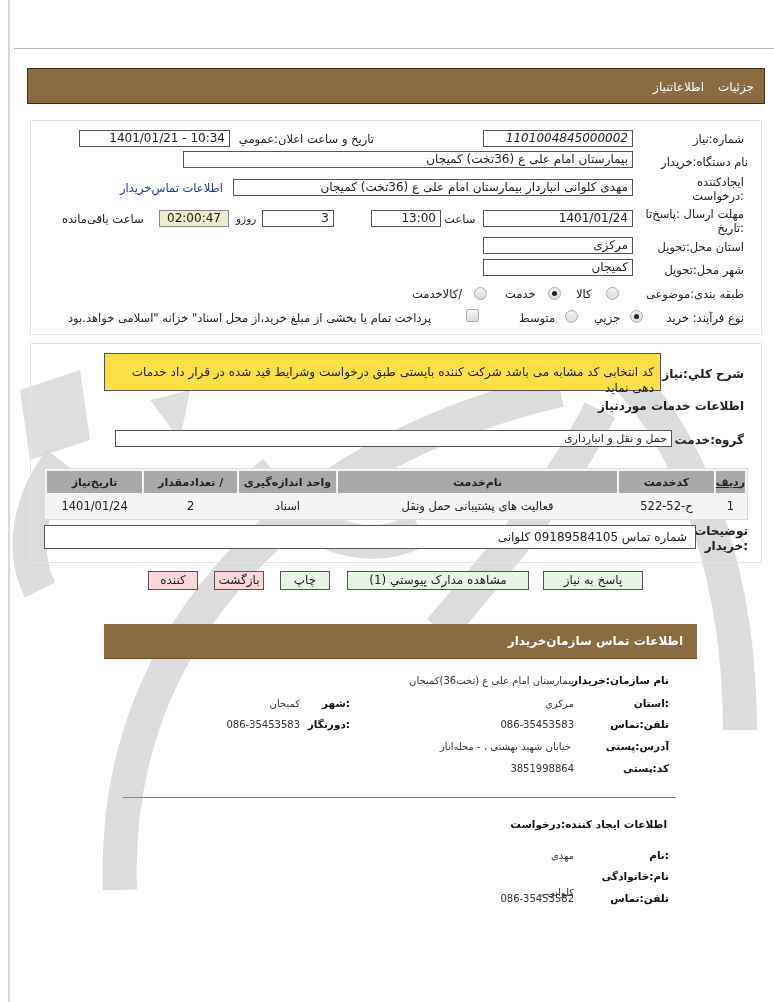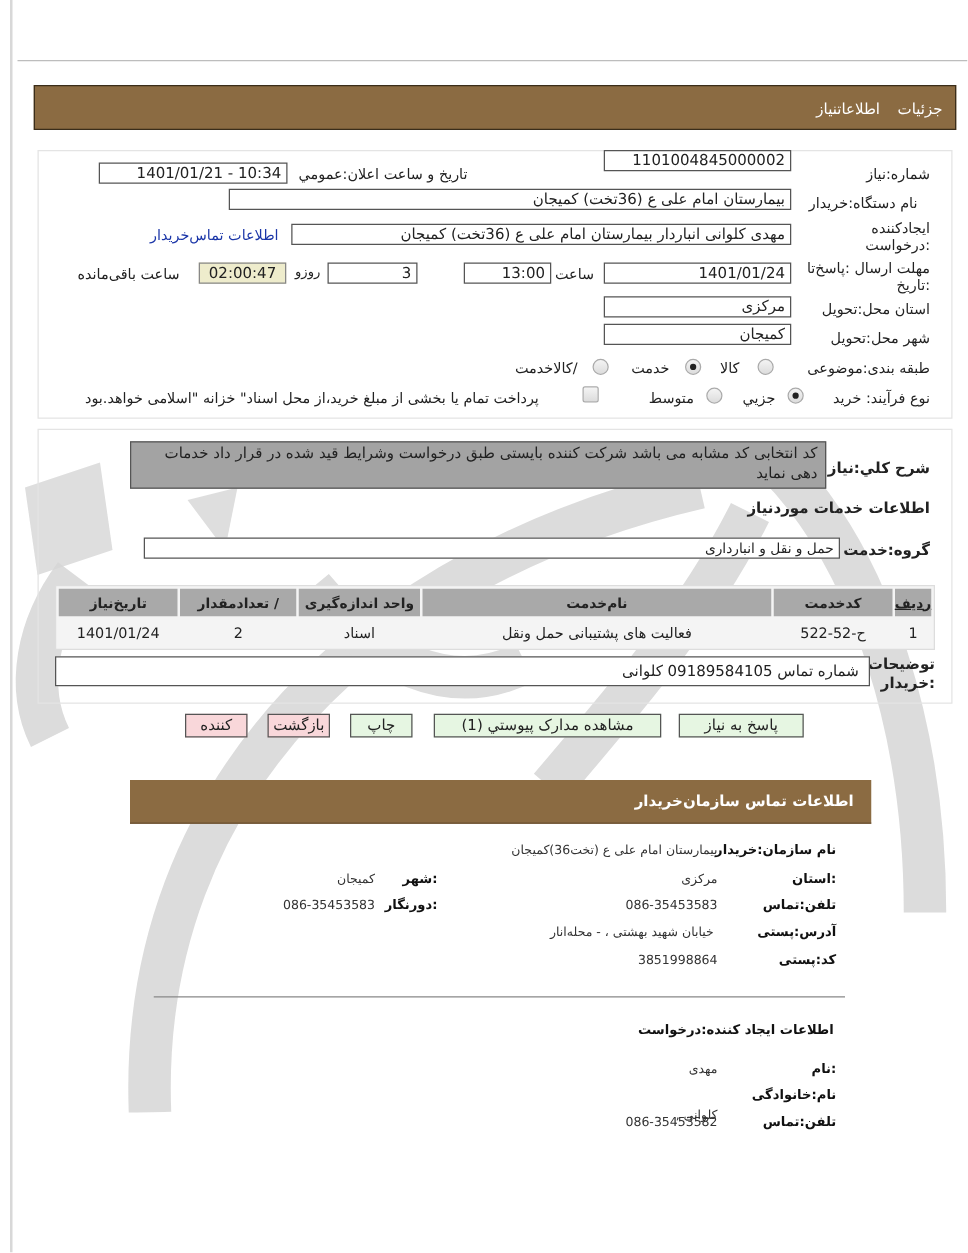--- a/index.html
+++ b/index.html
@@ -21,21 +21,21 @@
   .field { position: absolute; height: 17px; border: 1px solid #555; background: #fff; font-size: 12px; line-height: 15px; padding: 0 4px; white-space: nowrap; overflow: hidden; z-index: 2; }
   .field.ltr { direction: ltr; text-align: right; }
   .field.timer { background: #eeeccc; border-color: #888; direction: ltr; text-align: center; }
 
   .link { position: absolute; color: #1b36a8; font-size: 11.5px; z-index: 2; }
 
   .radio { position: absolute; width: 13px; height: 13px; border-radius: 50%; border: 1px solid #aaa; background: linear-gradient(#f4f4f4,#dcdcdc); z-index: 2; }
   .radio.on::after { content: ""; position: absolute; left: 3px; top: 3px; width: 5px; height: 5px; border-radius: 50%; background: #222; }
   .check { position: absolute; width: 13px; height: 13px; border: 1px solid #aaa; border-radius: 2px; background: linear-gradient(#f4f4f4,#dcdcdc); z-index: 2; }
 
-  .desc-box { position: absolute; left: 104px; top: 353px; width: 557px; height: 38px; border: 1px solid #555; background: #a3a3a3; font-size: 12px; line-height: 16px; padding: 0 6px; z-index: 2; }
+  .desc-box { position: absolute; left: 104px; top: 353px; width: 557px; height: 38px; border: 1px solid #555; background: #fde047; font-size: 12px; line-height: 16px; padding: 10px 6px; z-index: 2; }
 
   table.items { position: absolute; left: 44px; top: 468px; width: 704px; border-collapse: separate; border-spacing: 2px; background: #f4f4f4; border: 1px solid #ddd; z-index: 2; }
   table.items th { background: #a9a9a9; color: #222; font-weight: bold; font-size: 11px; height: 22px; text-align: center; }
   table.items td { background: #f4f4f4; font-size: 11.5px; height: 22px; text-align: center; }
 
   .btn { position: absolute; height: 19px; border: 1px solid #555; font-size: 12px; line-height: 17px; text-align: center; z-index: 2; cursor: pointer; }
   .btn.green { background: #e6f6e2; }
   .btn.pink { background: #f9d7da; }
 
   .section-bar { position: absolute; left: 104px; top: 624px; width: 593px; height: 35px; background: #8b6b42; border-bottom: 1px solid #6b5030; z-index: 2; }
@@ -68,26 +68,26 @@
 </svg>
 
 <div class="tabbar">
   <span class="tab" style="right:10px;">جزئیات</span>
   <span class="tab" style="right:60px;">اطلاعاتنیاز</span>
 </div>
 
 <div class="panel" style="left:30px; top:120px; width:732px; height:215px;"></div>
 
 <span class="lbl" style="right:30px; top:132px;">شماره:نیاز</span>
-<div class="field ltr" style="left:483px; top:120px; width:150px;">1101004845000002</div>
+<div class="field ltr" style="left:483px; top:130px; width:150px;font-style:italic;">1101004845000002</div>
 
 <span class="lbl" style="right:400px; top:132px;">تاریخ و ساعت اعلان:عمومي</span>
 <div class="field ltr" style="left:79px; top:130px; width:151px;">1401/01/21 - 10:34</div>
 
-<span class="lbl" style="right:40px; top:155px;">نام دستگاه:خریدار</span>
+<span class="lbl" style="right:26px; top:155px;">نام دستگاه:خریدار</span>
 <div class="field" style="left:183px; top:151px; width:450px;">بیمارستان امام علی  ع (36تخت) کمیجان</div>
 
 <span class="lbl" style="right:30px; top:175px;">ایجادکننده</span>
 <span class="lbl" style="right:30px; top:189px;">:درخواست</span>
 <div class="field" style="left:233px; top:179px; width:400px;">مهدی کلوانی انباردار بیمارستان امام علی  ع (36تخت) کمیجان</div>
 <span class="link" style="left:120px; top:181px;">اطلاعات تماس‌خریدار</span>
 
 <span class="lbl" style="right:30px; top:207px;">مهلت ارسال :پاسخ‌تا</span>
 <span class="lbl" style="right:30px; top:221px;">:تاریخ</span>
 <div class="field ltr" style="left:483px; top:210px; width:150px;">1401/01/24</div>

